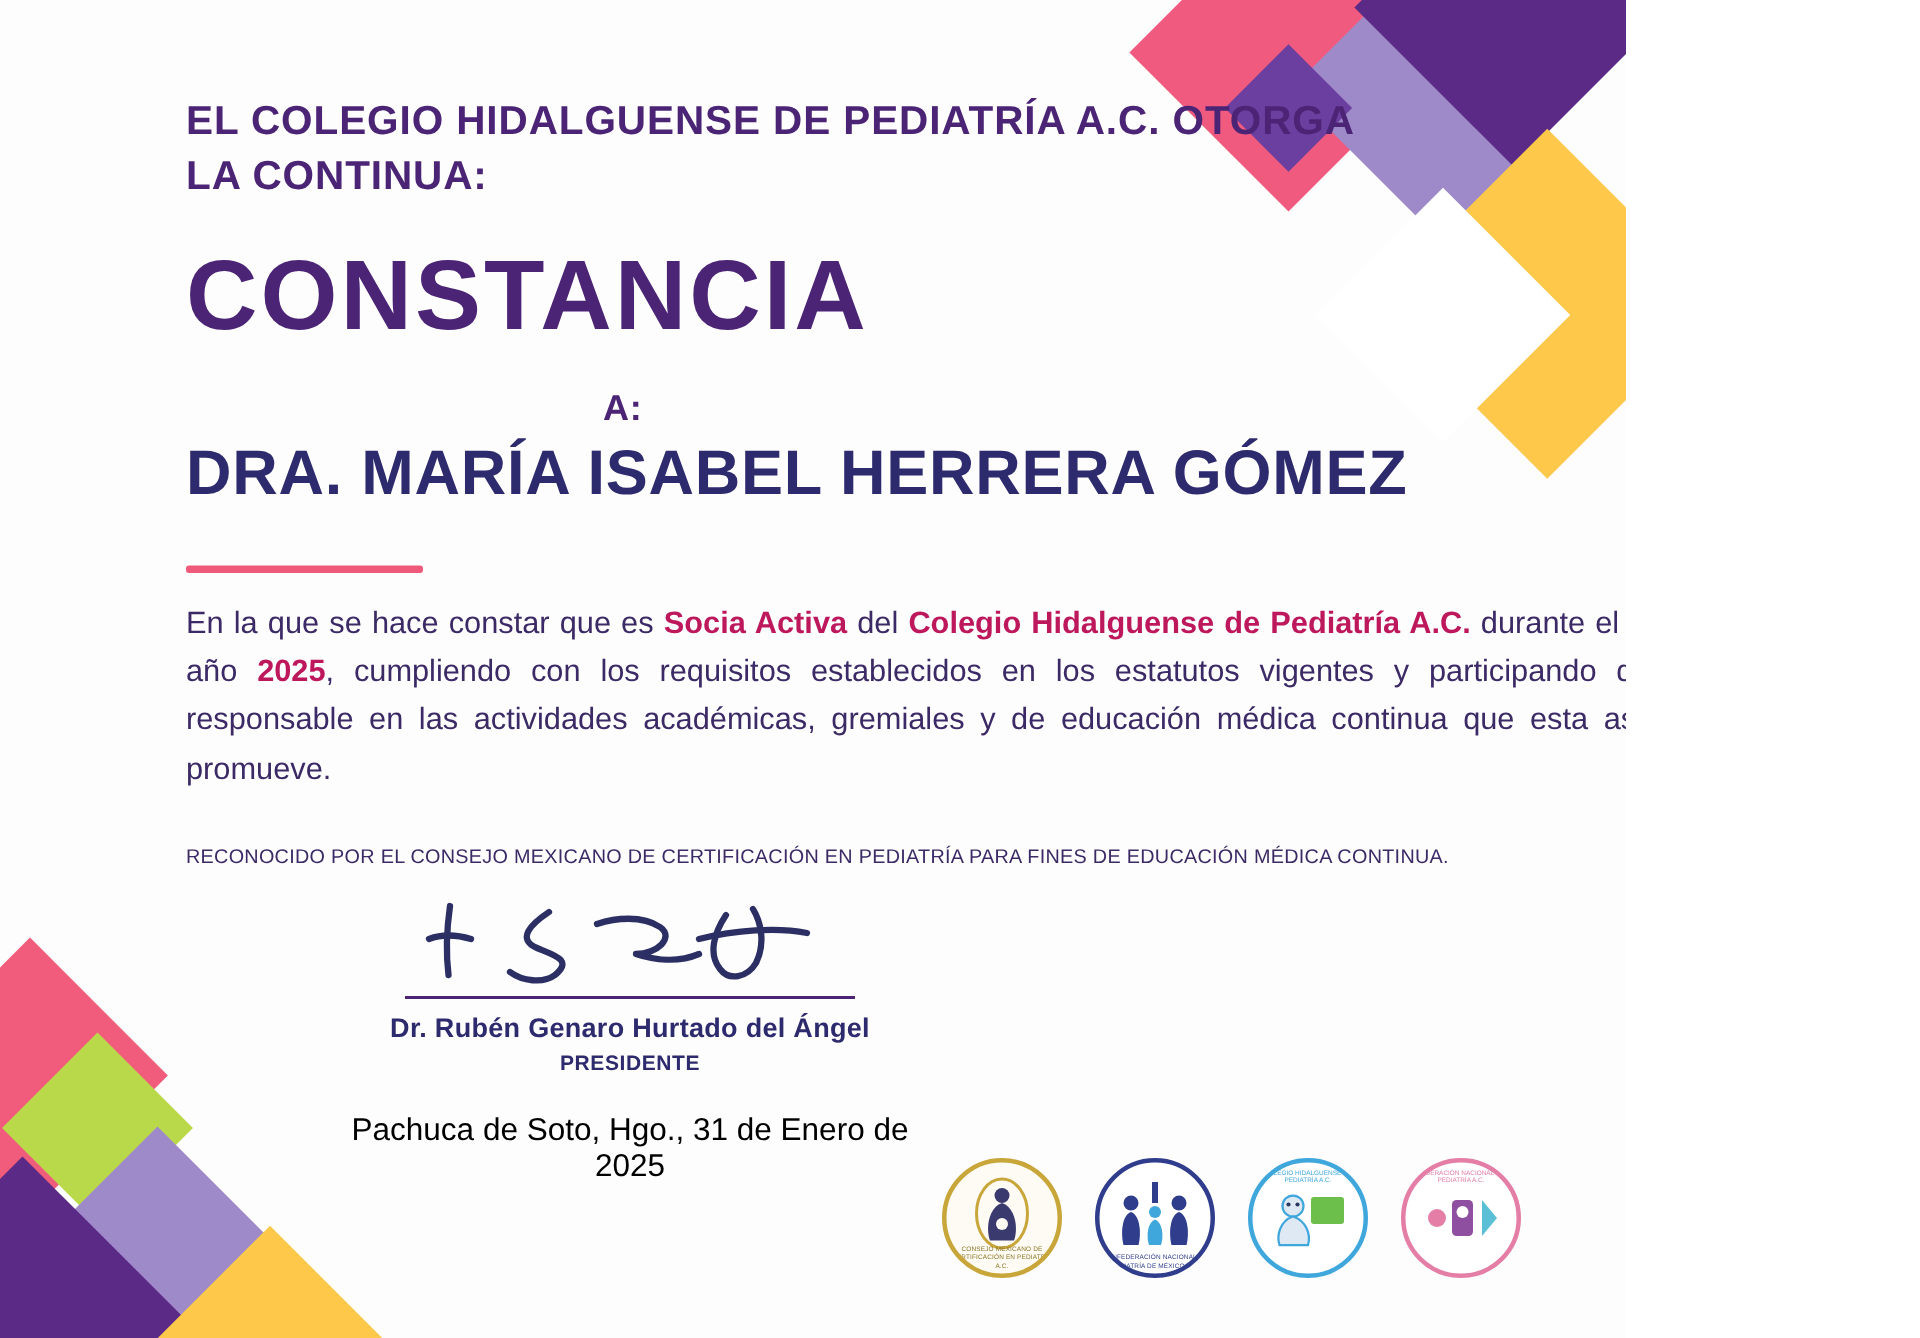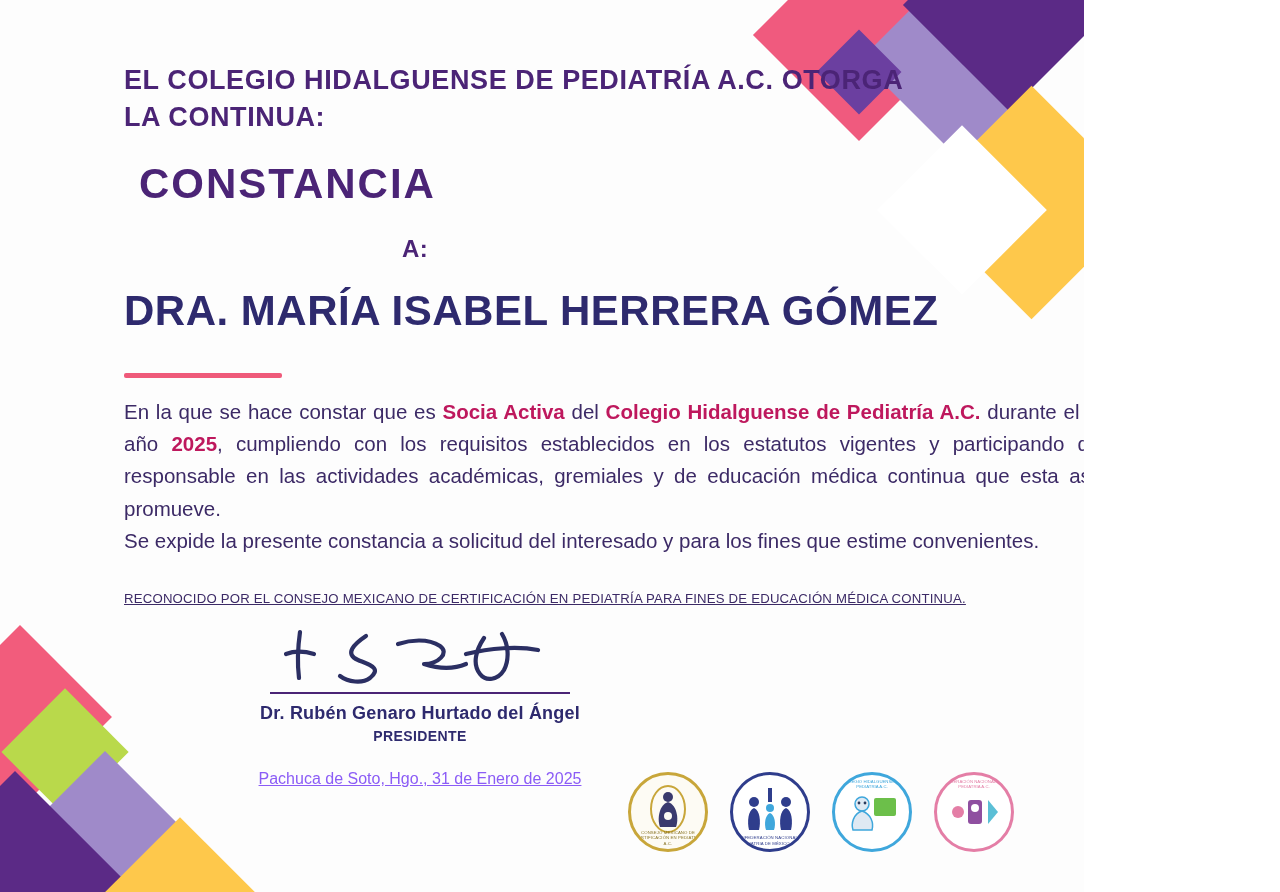--- a/index.html
+++ b/index.html
@@ -105,40 +105,40 @@
   }
   .header-line {
     font-size: 27px;
     font-weight: bold;
     letter-spacing: 0.6px;
     color: #4b2476;
     line-height: 1.38;
     margin: 0;
   }
   .title {
-    font-size: 42px;
+    font-size: 66px;
     font-weight: bold;
     letter-spacing: 2px;
     color: #4b2476;
-    margin: 26px 0 0 15px;
+    margin: 26px 0 0 0;
     line-height: 1;
   }
   .a-label {
     font-size: 24px;
     font-weight: bold;
     color: #4b2476;
     margin: 30px 0 0 278px;
     letter-spacing: 0.5px;
   }
   .recipient {
     font-size: 42px;
     font-weight: bold;
     letter-spacing: 0.5px;
     color: #2e2a6e;
-    margin: 24px 0 0 0;
+    margin: 4px 0 0 0;
     white-space: nowrap;
   }
   .rule {
     width: 158px;
     height: 5px;
     background: #ef5a7a;
     margin: 38px 0 0 0;
     border-radius: 2px;
   }
   .body-text {
@@ -154,21 +154,20 @@
   }
   .body-text b {
     font-weight: bold;
     color: #be185d;
   }
   .recognition {
     margin: 34px 0 0 0;
     font-size: 13.2px;
     letter-spacing: 0.2px;
     color: #3c2a66;
-    text-decoration: underline;
   }
 
   
   .signature-block {
     margin: 18px 0 0 96px;
     width: 400px;
     text-align: center;
   }
   .sig-svg {
     display: block;
@@ -189,23 +188,22 @@
   }
   .sig-role {
     font-size: 14px;
     font-weight: bold;
     color: #2e2a6e;
     margin-top: 4px;
     letter-spacing: 0.4px;
   }
   .place-date {
     margin-top: 26px;
-    font-size: 16px;
-    color: #8b5cf6;
-    text-decoration: underline;
+    font-size: 21px;
+    color: #000000;
   }
 
   
   .logos {
     position: absolute;
     right: 70px;
     bottom: 40px;
     display: flex;
     align-items: center;
     gap: 22px;
@@ -281,21 +279,20 @@
     <div class="title">CONSTANCIA</div>
 
     <div class="a-label">A:</div>
 
     <div class="recipient">DRA. MARÍA ISABEL HERRERA GÓMEZ</div>
 
     <div class="rule"></div>
 
     <div class="body-text">
       <p><span>En la que se hace constar que es </span><b>Socia Activa</b><span> del </span><b>Colegio Hidalguense de Pediatría A.C.</b><span> durante el presente año </span><b>2025</b><span>, cumpliendo con los requisitos establecidos en los estatutos vigentes y participando de forma responsable en las actividades académicas, gremiales y de educación médica continua que esta asociación promueve.</span></p>
-      <p>Se expide la presente constancia a solicitud del interesado y para los fines que estime convenientes.</p>
     </div>
 
     <div class="recognition">RECONOCIDO POR EL CONSEJO MEXICANO DE CERTIFICACIÓN EN PEDIATRÍA PARA FINES DE EDUCACIÓN MÉDICA CONTINUA.</div>
 
     <div class="signature-block">
       <svg class="sig-svg" width="300" height="66" viewBox="0 0 300 66">
         <g fill="none" stroke="#2b2f63" stroke-width="4.2" stroke-linecap="round" stroke-linejoin="round">
           <path d="M30 8 C28 22, 27 38, 29 54"></path>
           <path d="M16 30 C24 27, 34 27, 44 30"></path>
           <path d="M96 12 C84 20, 74 30, 88 36 C100 41, 112 44, 100 54 C92 60, 78 58, 70 52"></path>

